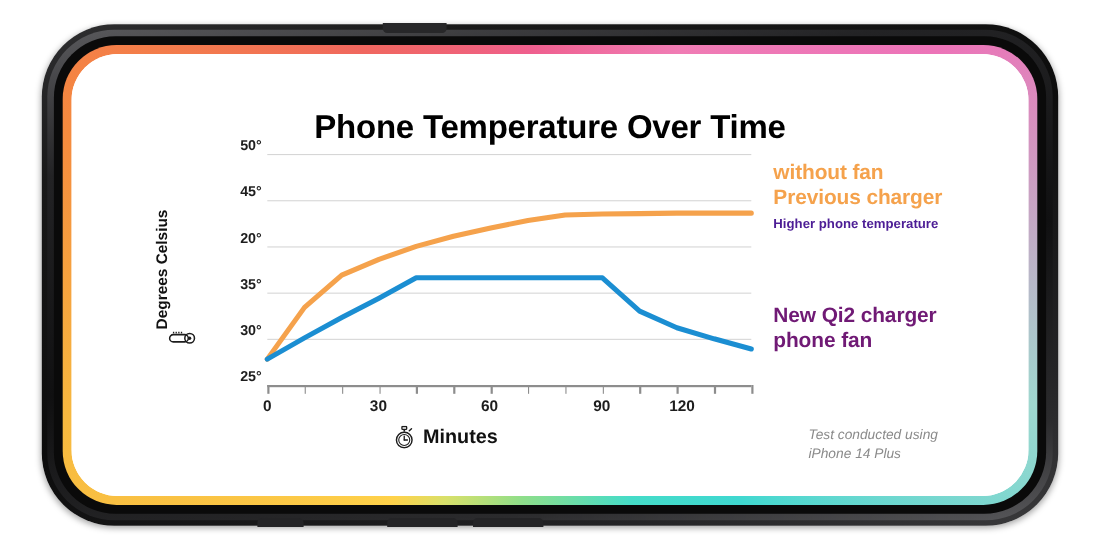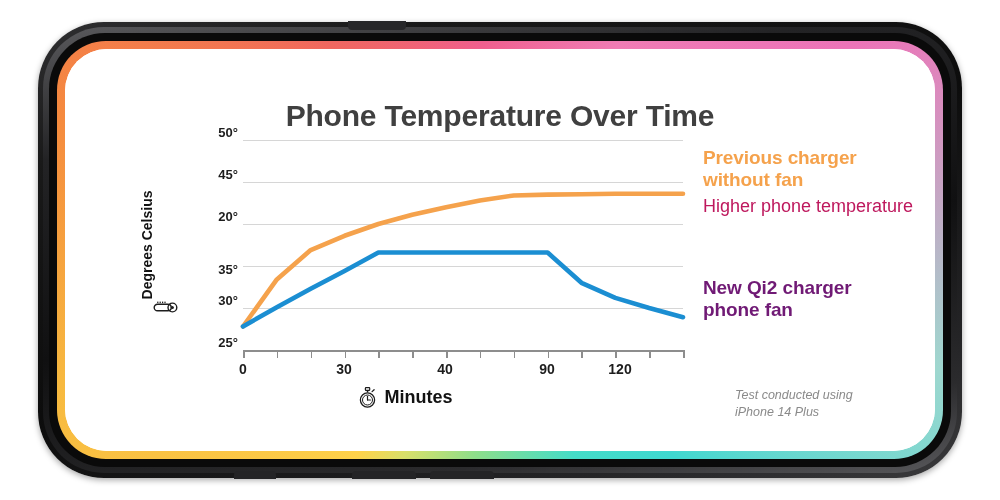--- a/index.html
+++ b/index.html
@@ -88,21 +88,21 @@
   #chart-card{
     position:absolute; inset:0;
     background:#ffffff;
   }
   #chart-title{
     position:absolute;
     left:0; right:0; top:50px;
     text-align:center;
     font-size:30px;
     font-weight:bold;
-    color:#404040;
+    color:#000000;
     letter-spacing:-.2px;
   }
 
   
   #plot-area{
     position:absolute;
     left:178px; top:91px;
     width:440px; height:210px;
   }
   .gridline{
@@ -147,21 +147,21 @@
   .legend-block{position:absolute;left:638px;}
   #legend-orange{top:98px;}
   #legend-blue{top:228px;}
   .legend-title{
     font-size:19px;font-weight:bold;line-height:1.16;letter-spacing:-.1px;
   }
   .legend-title.orange{color:#f5a24c;}
   .legend-title.blue{color:#701a75;}
   .legend-sub{
     margin-top:5px;
-    font-size:18px;color:#be185d;font-weight:400;
+    font-size:12px;color:#4c1d95;font-weight:700;
   }
   #footnote{
     position:absolute;left:638px;top:338px;
     font-size:12.5px;font-style:italic;color:#8a8a8a;line-height:1.35;margin-left:32px;
   }
   .nowrap{white-space:nowrap;}
 </style>
 </head>
 <body>
 
@@ -196,21 +196,21 @@
           <rect x="6.6" y="2.6" width="1.2" height="1.5"></rect>
           <rect x="9.0" y="2.6" width="1.2" height="1.5"></rect>
           <rect x="11.4" y="2.6" width="1.2" height="1.5"></rect>
         </g>
       </svg>
 
       <div id="y-labels">
         <span class="y-tick-label" style="top:0px">50°</span>
         <span class="y-tick-label" style="top:42px">45°</span>
         <span class="y-tick-label" style="top:84px">20°</span>
-        <span class="y-tick-label" style="top:137px">35°</span>
+        <span class="y-tick-label" style="top:126px">35°</span>
         <span class="y-tick-label" style="top:168px">30°</span>
         <span class="y-tick-label" style="top:210px">25°</span>
       </div>
 
       <div id="plot-area">
         <div class="gridline" style="top:0px"></div>
         <div class="gridline" style="top:42px"></div>
         <div class="gridline" style="top:84px"></div>
         <div class="gridline" style="top:126px"></div>
         <div class="gridline" style="top:168px"></div>
@@ -235,42 +235,42 @@
           <div class="x-tick" style="left: 448.769px;"></div>
           <div class="x-tick" style="left: 482.615px;"></div>
           <div class="x-tick" style="left: 516.462px;"></div>
           <div class="x-tick" style="left: 550.308px;"></div>
           <div class="x-tick" style="left: 584.154px;"></div>
           <div class="x-tick" style="left: 618px;"></div>
         </div>
       <div id="x-labels-layer">
         <span class="x-tick-label" style="left:178px">0</span>
         <span class="x-tick-label" style="left:279px">30</span>
-        <span class="x-tick-label" style="left:380px">40</span>
+        <span class="x-tick-label" style="left:380px">60</span>
         <span class="x-tick-label" style="left:482px">90</span>
         <span class="x-tick-label" style="left:555px">120</span>
       </div>
 
       <div id="x-axis-title-wrap">
         <svg width="20" height="21" viewBox="0 0 20 21">
           <circle cx="10" cy="13" r="7.1" fill="none" stroke="#1d1d1d" stroke-width="1.3"></circle>
           <circle cx="10" cy="13" r="5.0" fill="none" stroke="#1d1d1d" stroke-width="1.0"></circle>
           <rect x="7.9" y="0.7" width="4.3" height="2.6" rx="0.6" fill="none" stroke="#1d1d1d" stroke-width="1.2"></rect>
           <rect x="9.3" y="3.1" width="1.5" height="2.3" fill="#1d1d1d"></rect>
           <line x1="10" y1="13" x2="10" y2="9.4" stroke="#1d1d1d" stroke-width="1.2" stroke-linecap="round"></line>
           <line x1="10" y1="13" x2="12.9" y2="13" stroke="#1d1d1d" stroke-width="1.2" stroke-linecap="round"></line>
           <line x1="14.6" y1="4.6" x2="16.6" y2="2.7" stroke="#1d1d1d" stroke-width="1.3" stroke-linecap="round"></line>
         </svg>
         <span id="x-axis-title">Minutes</span>
       </div>
 
       <div class="legend-block" id="legend-orange">
         <div class="legend-title orange">
+          <div class="nowrap">without fan</div>
           <div class="nowrap">Previous charger</div>
-          <div class="nowrap">without fan</div>
         </div>
         <div class="legend-sub">Higher phone temperature</div>
       </div>
 
       <div class="legend-block" id="legend-blue">
         <div class="legend-title blue">
           <div class="nowrap">New Qi2 charger</div>
           <div class="nowrap">phone fan</div>
         </div>
       </div>

